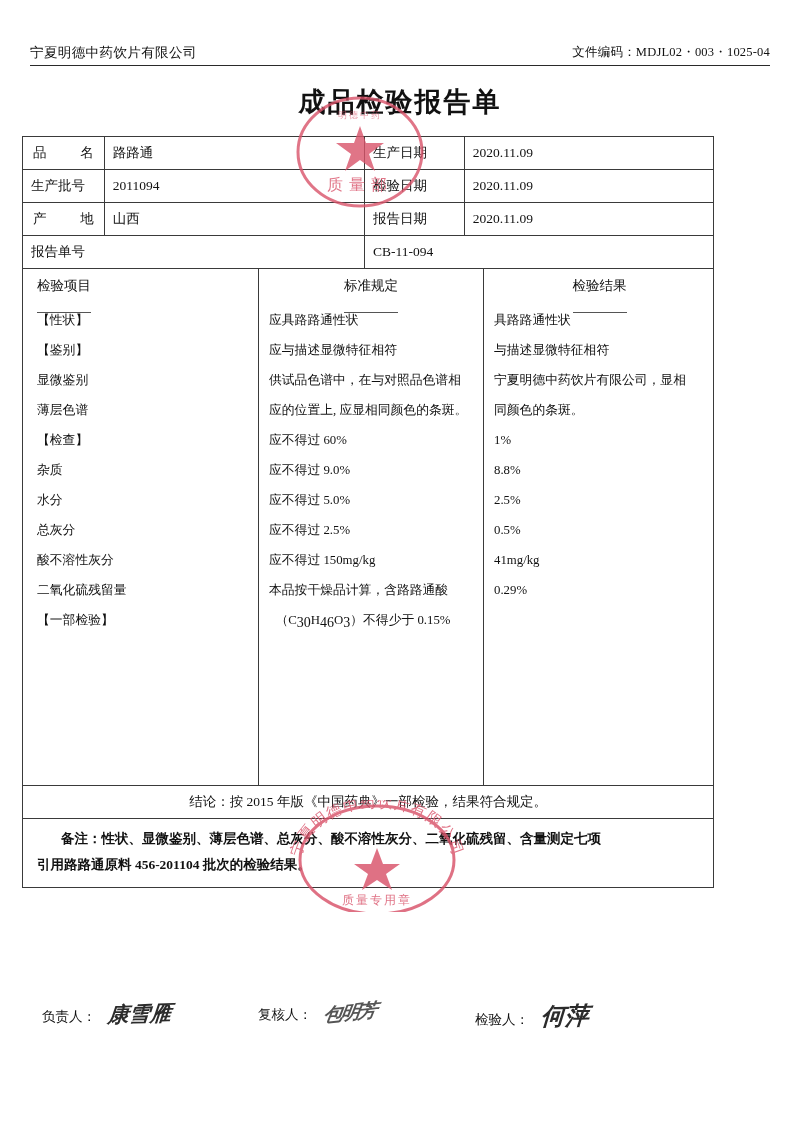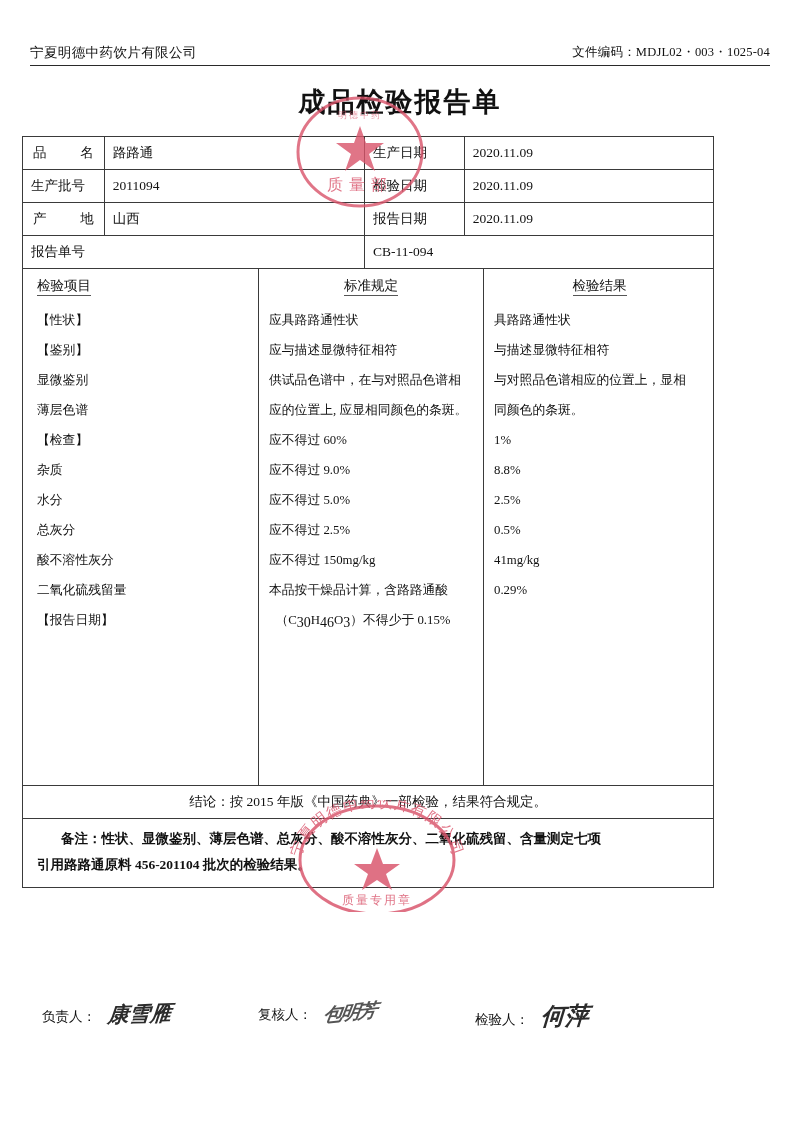--- a/index.html
+++ b/index.html
@@ -125,21 +125,21 @@
   .col-head {
     height: 36px;
     display: flex;
     align-items: flex-start;
     padding-top: 8px;
     font-size: 13.5px;
     box-sizing: border-box;
   }
   .col-head span {
     border-bottom: 1px solid #555;
-    padding-bottom: 0;
+    padding-bottom: 17px;
   }
   .ch-left   { padding-left: 14px; }
   .ch-center { justify-content: center; }
 
   .col-body {
     padding: 0 10px 0 14px;
     box-sizing: border-box;
     font-size: 12.8px;
     line-height: 30px;
   }
@@ -303,21 +303,21 @@
             <div class="ln">薄层色谱</div>
             <div class="ln blank"></div>
             <div class="ln blank"></div>
             <div class="ln blank"></div>
             <div class="ln bracket">【检查】</div>
             <div class="ln">杂质</div>
             <div class="ln">水分</div>
             <div class="ln">总灰分</div>
             <div class="ln">酸不溶性灰分</div>
             <div class="ln">二氧化硫残留量</div>
-            <div class="ln bracket">【报告日期】</div>
+            <div class="ln bracket">【一部检验】</div>
             <div class="ln blank">&nbsp;</div>
             <div class="ln blank">&nbsp;</div>
             <div class="ln blank">&nbsp;</div>
             <div class="ln blank">&nbsp;</div>
             <div class="ln blank">&nbsp;</div>
           </div>
         </div>
 
         <div class="col-std vline">
           <div class="col-head ch-center">
@@ -351,21 +351,21 @@
         <div class="col-result">
           <div class="col-head ch-center">
               <span>检验结果</span>
             </div>
           <div class="col-body">
             <div class="ln blank"></div>
             <div class="ln blank"></div>
             <div class="ln">具路路通性状</div>
             <div class="ln blank"></div>
             <div class="ln">与描述显微特征相符</div>
-            <div class="ln">与对照品色谱相应的位置上，显相</div>
+            <div class="ln">宁夏明德中药饮片有限公司，显相</div>
             <div class="ln">同颜色的条斑。</div>
             <div class="ln blank"></div>
             <div class="ln blank"></div>
             <div class="ln blank"></div>
             <div class="ln">1%</div>
             <div class="ln">8.8%</div>
             <div class="ln">2.5%</div>
             <div class="ln">0.5%</div>
             <div class="ln">41mg/kg</div>
             <div class="ln">0.29%</div>

